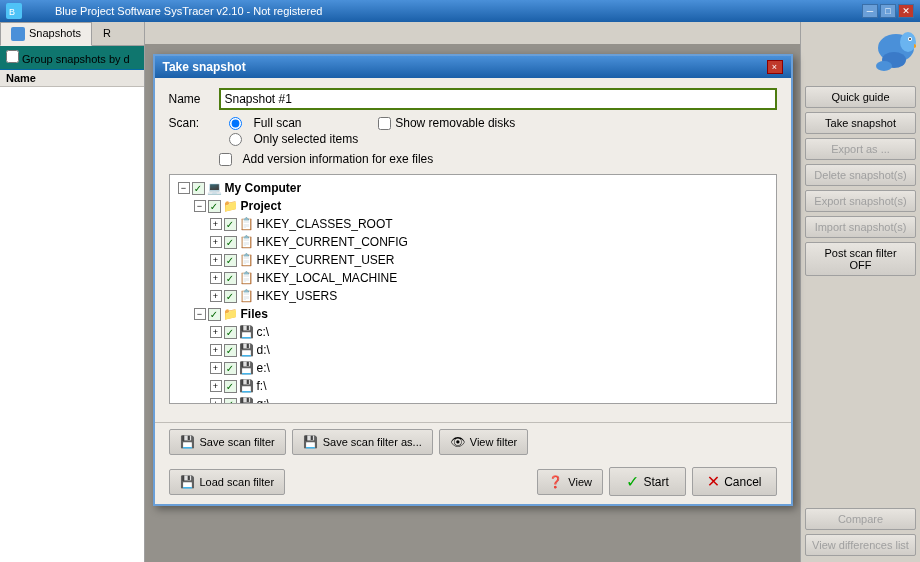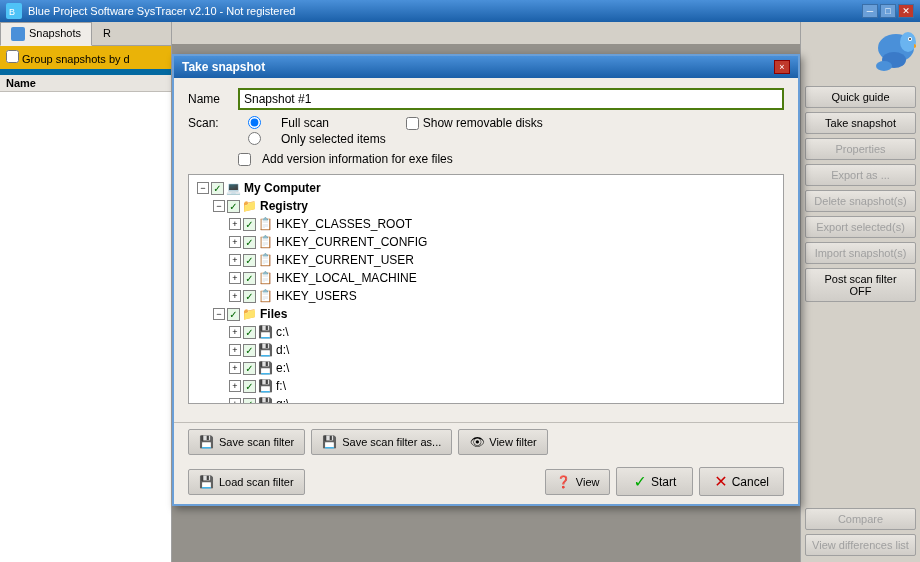--- a/index.html
+++ b/index.html
@@ -34,20 +34,21 @@
       background: #4fc3f7;
       border-radius: 2px;
       display: flex;
       align-items: center;
       justify-content: center;
       font-size: 10px;
     }
     .title-bar-text {
       font-size: 11px;
       font-weight: normal;
+      margin-left: 27px;
     }
     .title-bar-controls {
       display: flex;
       gap: 2px;
     }
     .title-btn {
       width: 16px;
       height: 14px;
       background: #6a9fd8;
       border: 1px solid #3a6fa8;
@@ -61,22 +62,22 @@
     .title-btn.close { background: #c0392b; }
 
     
     .app-body {
       display: flex;
       height: calc(562px - 22px);
     }
 
     
     .left-panel {
-      width: 172px;
-      background: #eab308;
+      width: 145px;
+      background: #0f766e;
       border-right: 1px solid #a0a0a0;
       display: flex;
       flex-direction: column;
     }
     .tab-bar {
       display: flex;
       background: #d4d0c8;
       border-bottom: 1px solid #a0a0a0;
     }
     .tab {
@@ -99,21 +100,21 @@
       width: 14px;
       height: 14px;
       background: #4a90d9;
       border-radius: 2px;
       margin-right: 4px;
       vertical-align: middle;
     }
     .group-checkbox-row {
       padding: 4px 6px;
       font-size: 11px;
-      border-bottom: 6px solid #0369a1;
+      border-bottom: 1px solid #0369a1;
     }
     .col-header {
       padding: 2px 6px;
       font-size: 11px;
       font-weight: bold;
       background: #e8e5e0;
       border-bottom: 1px solid #c0bdb8;
     }
     .snapshot-list {
       flex: 1;
@@ -218,22 +219,22 @@
       font-size: 12px;
       background: white;
     }
     .radio-group {
       display: flex;
       flex-direction: column;
       gap: 2px;
     }
     .radio-row {
       display: flex;
-      align-items: flex-start;
-      gap: 20px;
+      align-items: center;
+      gap: 12px;
       font-size: 12px;
     }
     .scan-options {
       display: flex;
       gap: 20px;
       align-items: flex-start;
       flex: 1;
     }
     .checkbox-row {
       display: flex;
@@ -456,21 +457,21 @@
               <div class="tree-node" style="margin-left: 4px;">
                 <div class="expand-btn">−</div>
                 <div class="cb checked"></div>
                 <span class="node-icon">💻</span>
                 <span class="node-label">My Computer</span>
               </div>
               <div class="tree-node" style="margin-left: 20px;">
                 <div class="expand-btn">−</div>
                 <div class="cb checked"></div>
                 <span class="node-icon">📁</span>
-                <span class="node-label">Registry</span>
+                <span class="node-label">Project</span>
               </div>
               <div class="tree-node" style="margin-left: 36px;">
                 <div class="expand-btn">+</div>
                 <div class="cb checked"></div>
                 <span class="node-icon">📋</span>
                 <span class="node-label normal">HKEY_CLASSES_ROOT</span>
               </div>
               <div class="tree-node" style="margin-left: 36px;">
                 <div class="expand-btn">+</div>
                 <div class="cb checked"></div>
@@ -585,24 +586,23 @@
         <ellipse cx="42" cy="14" rx="8" ry="10" fill="#6ab4f0"></ellipse>
         <circle cx="44" cy="11" r="2" fill="white"></circle>
         <circle cx="44" cy="11" r="1" fill="#333"></circle>
         <polygon points="48,16 54,18 48,20" fill="#f0a020"></polygon>
         <ellipse cx="28" cy="32" rx="12" ry="8" fill="#3a7ac8"></ellipse>
         <ellipse cx="18" cy="38" rx="8" ry="5" fill="#4a90d9"></ellipse>
       </svg>
     </div>
     <button class="side-btn">Quick guide</button>
     <button class="side-btn">Take snapshot</button>
-    <button class="side-btn disabled">Properties</button>
     <button class="side-btn disabled">Export as ...</button>
     <button class="side-btn disabled">Delete snapshot(s)</button>
-    <button class="side-btn disabled">Export selected(s)</button>
+    <button class="side-btn disabled">Export snapshot(s)</button>
     <button class="side-btn disabled">Import snapshot(s)</button>
     <button class="side-btn post-scan">Post scan filter OFF</button>
     <div style="flex:1;"></div>
     <button class="side-btn side-btn-bottom disabled">Compare</button>
     <button class="side-btn side-btn-bottom disabled">View differences list</button>
   </div>
 
 </div>
 
 </body></html>

